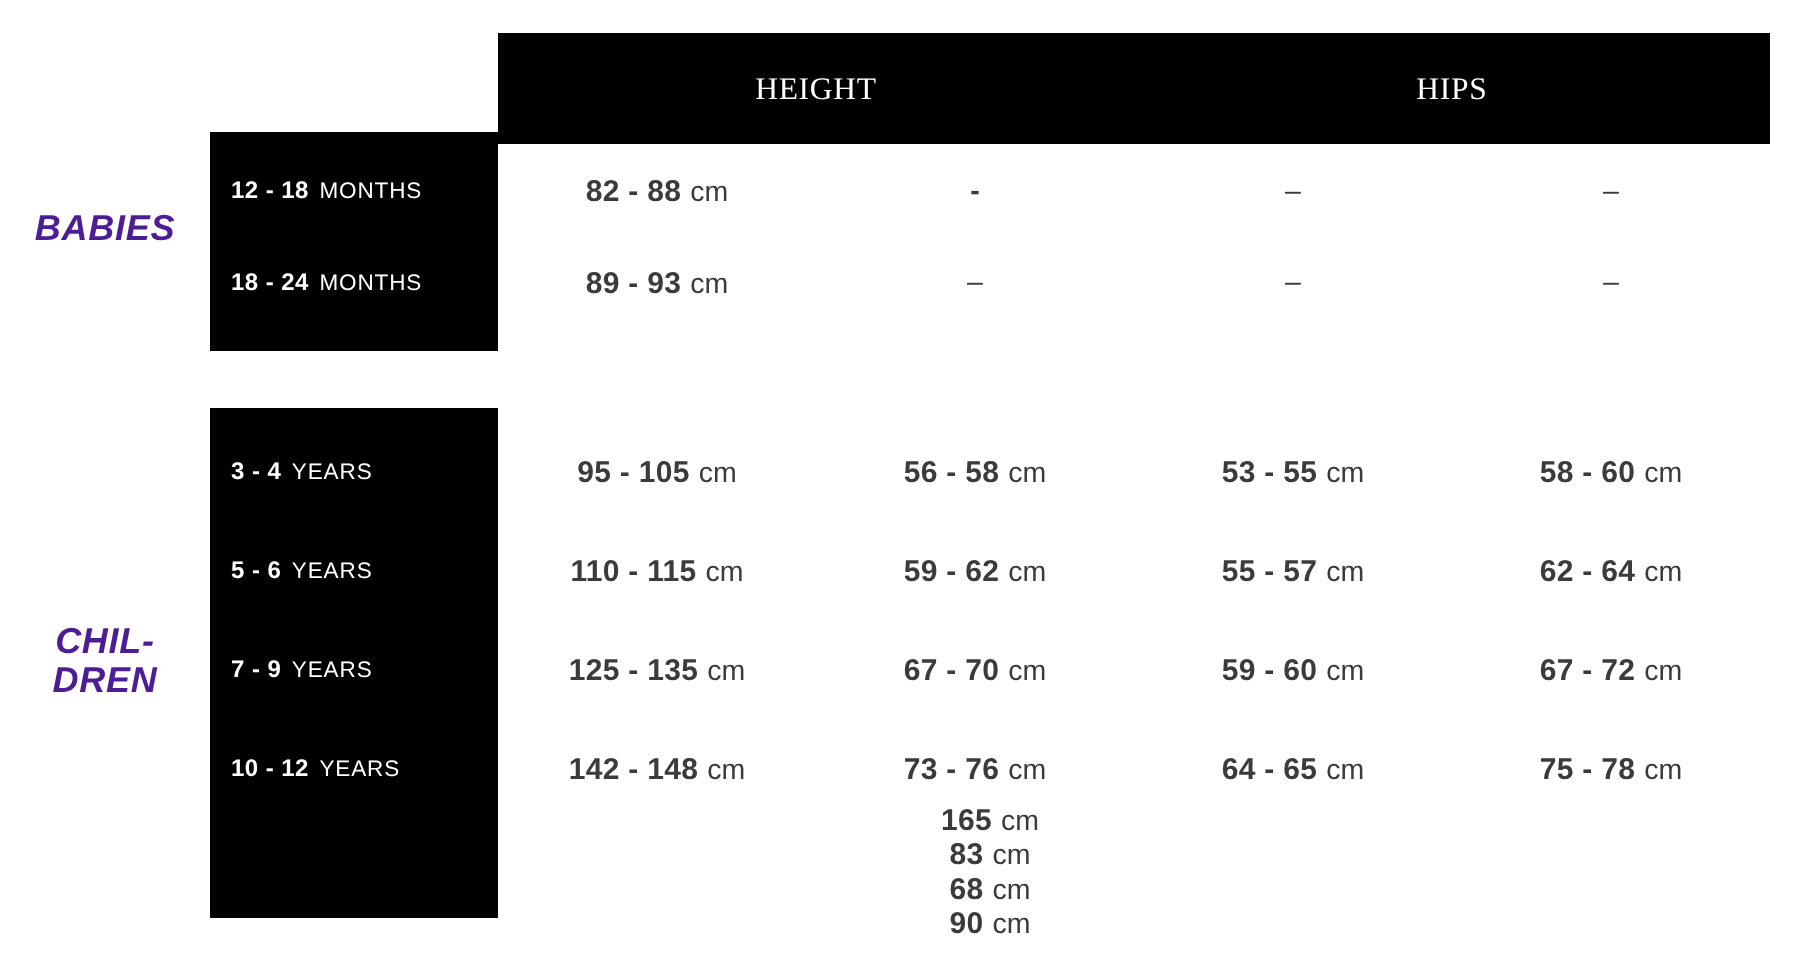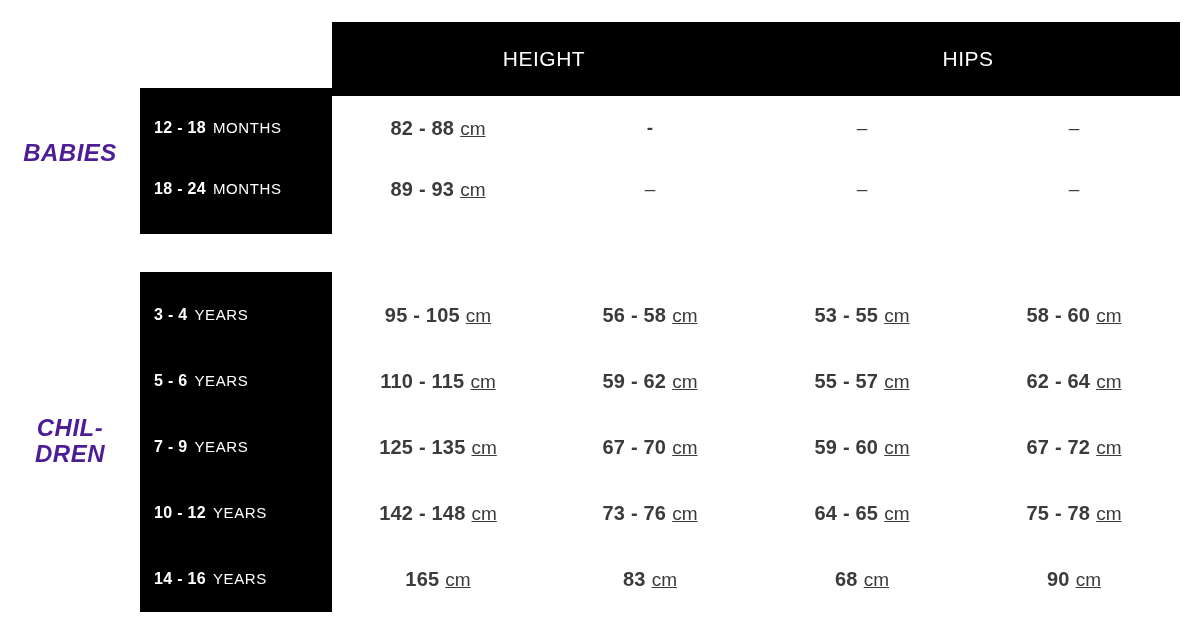--- a/index.html
+++ b/index.html
@@ -33,20 +33,21 @@
     display: flex;
     align-items: center;
   }
   .header-cell {
     flex: 1 1 0;
     text-align: center;
     color: #ffffff;
     font-size: 21px;
     letter-spacing: 0.5px;
     font-weight: 400;
+    font-family: Liberation Serif, serif;
   }
 
   
   .babies-block {
     position: absolute;
     left: 140px;
     top: 88px;
     width: 192px;
     height: 146px;
     background: #000000;
@@ -118,21 +119,20 @@
   }
   .m-val {
     font-size: 20px;
     font-weight: bold;
     letter-spacing: 0.2px;
   }
   .m-unit {
     font-size: 19px;
     font-weight: 400;
     margin-left: 6px;
-    text-decoration: underline;
   }
   .m-dash {
     font-size: 19px;
     font-weight: 400;
     color: #3b3b3b;
   }
   .m-dash.bold { font-weight: bold; }
 
   
   .row.last .measure-cell {
@@ -283,21 +283,21 @@
     <div class="measure-cell">
       <span class="m-val">64 - 65</span>
       <span class="m-unit">cm</span>
     </div>
     <div class="measure-cell">
       <span class="m-val">75 - 78</span>
       <span class="m-unit">cm</span>
     </div>
   </div>
 
-  <div class="row last" style="top:551px;">
+  <div class="row last" style="top:518px;flex-direction:column;">
     <div class="age-cell">
       <span class="age-num">14 - 16</span>
       <span class="age-unit">YEARS</span>
     </div>
     <div class="measure-cell">
       <span class="m-val">165</span>
       <span class="m-unit">cm</span>
     </div>
     <div class="measure-cell">
       <span class="m-val">83</span>

